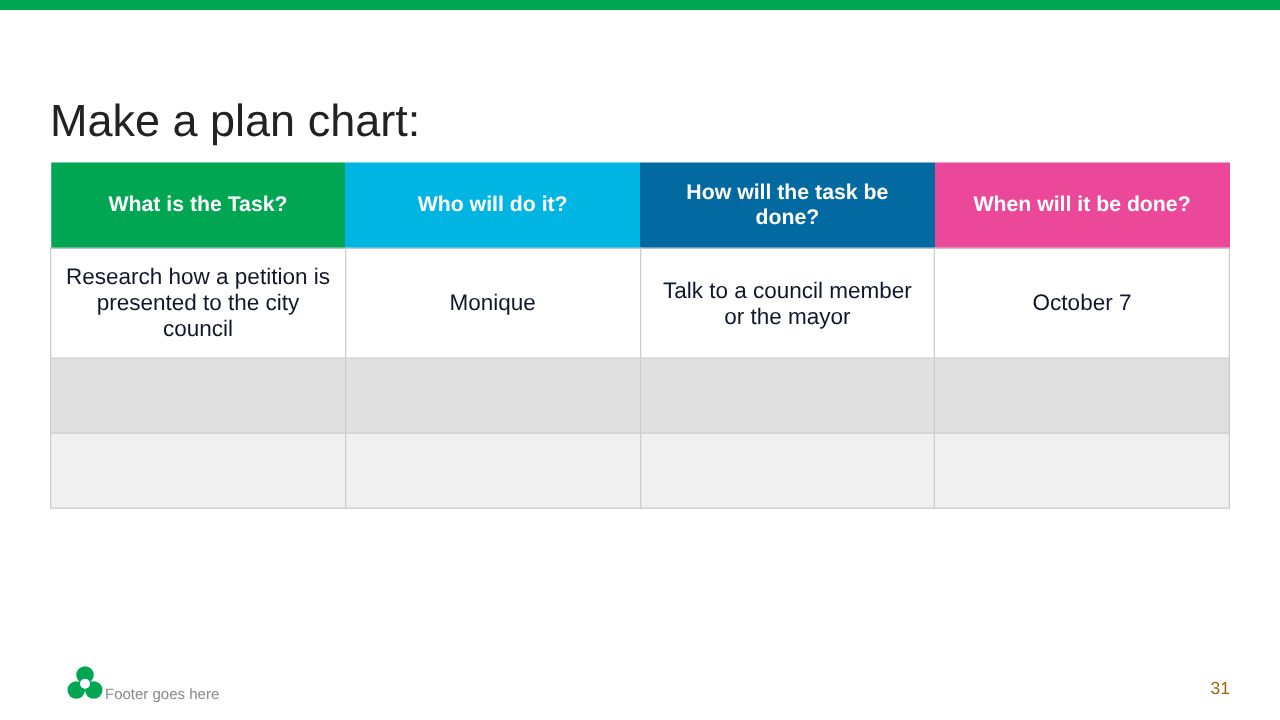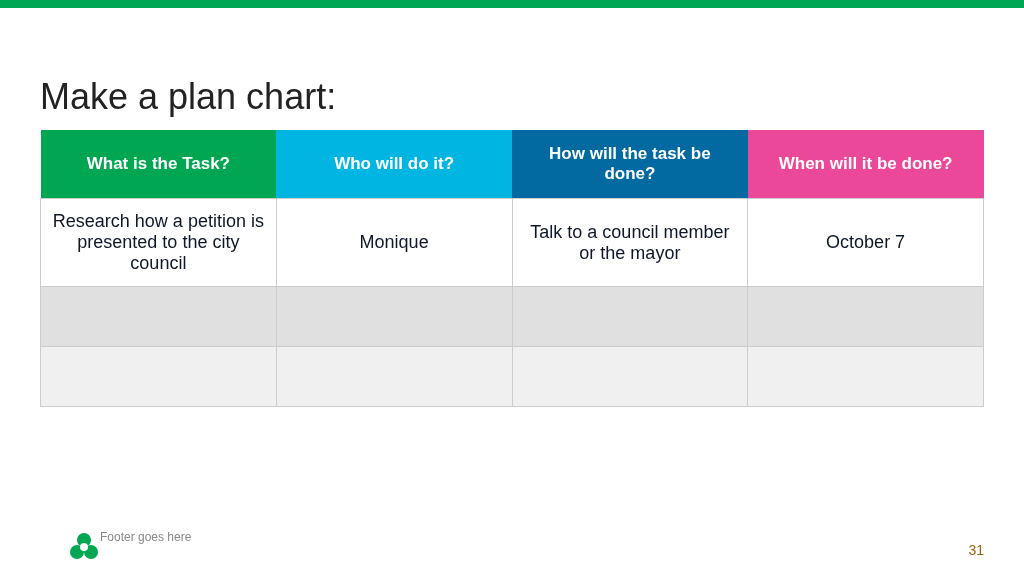--- a/index.html
+++ b/index.html
@@ -96,23 +96,22 @@
       background: #ffffff;
       height: 70px;
     }
 
     .footer {
       position: absolute;
       bottom: 14px;
       left: 0;
       right: 0;
       display: flex;
-      align-items: flex-start;
+      align-items: flex-end;
       padding: 0 52px;
-      margin-left: 16px;
     }
 
     .footer-text {
       font-size: 12px;
       color: #888888;
     }
 
     .page-number {
       position: absolute;
       bottom: 18px;

